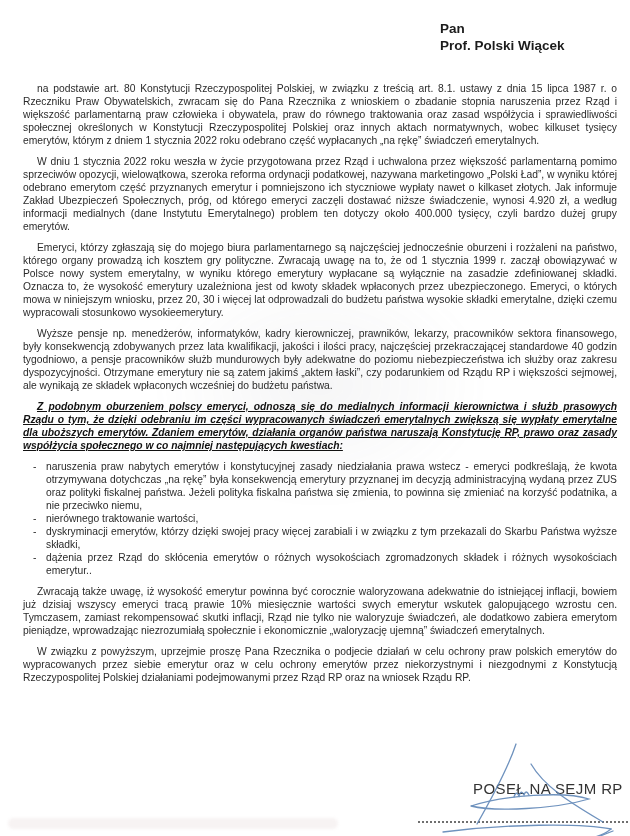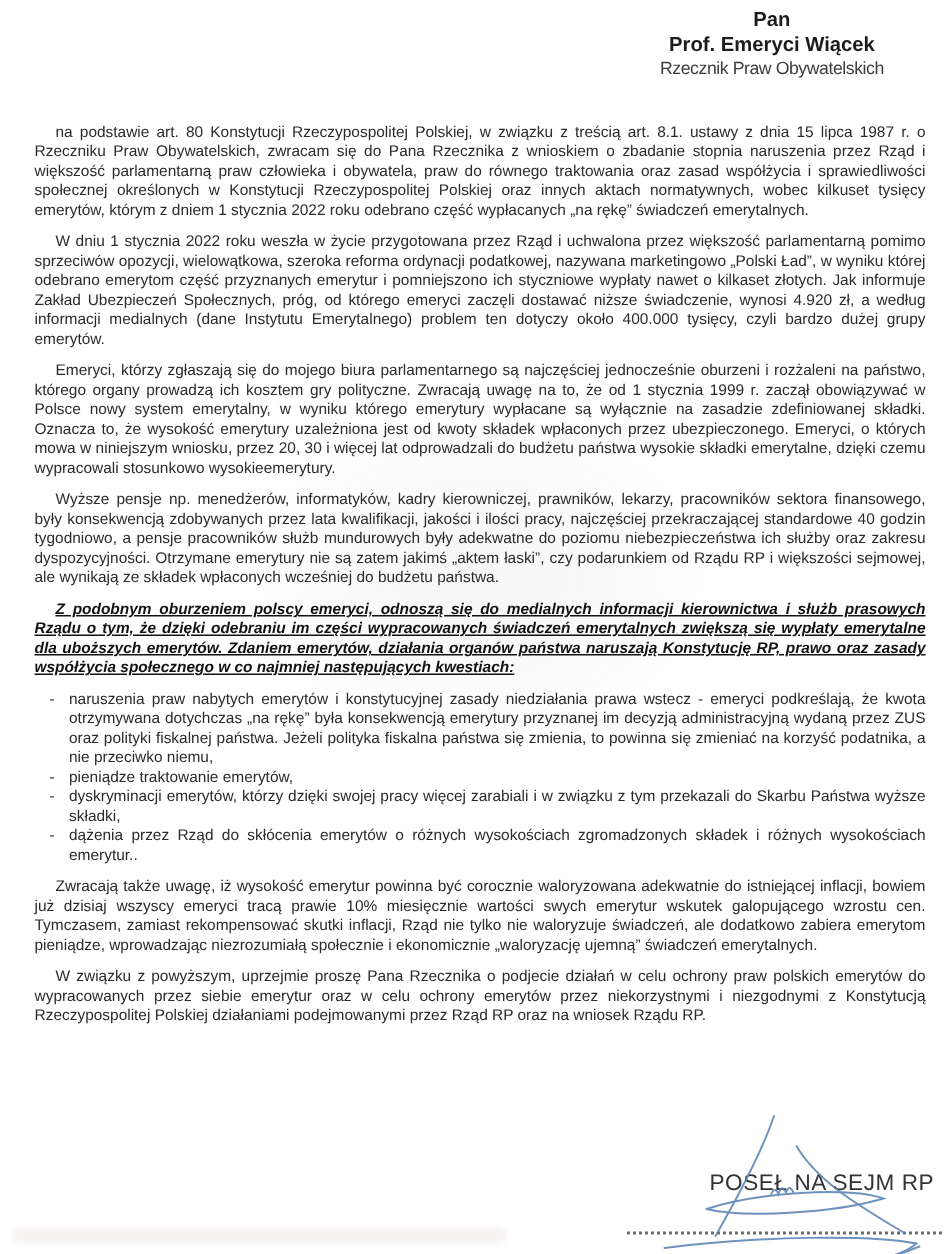--- a/index.html
+++ b/index.html
@@ -10,21 +10,21 @@
   
   .wm-center {
     position:absolute; left:150px; top:260px; width:340px; height:250px;
     background:radial-gradient(ellipse at center, rgba(125,125,135,0.07), rgba(125,125,135,0) 70%);
     filter:blur(2px); pointer-events:none;
   }
   .wm-bottom {
     position:absolute; left:8px; top:818px; width:330px; height:11px; border-radius:6px;
     background:rgba(195,160,160,0.13); filter:blur(1.5px); pointer-events:none;
   }
-  .addressee { position:absolute; left:440px; top:5px;text-align:center; }
+  .addressee { position:absolute; left:440px; top:21px; }
   .addr-line { font-weight:bold; font-size:13.5px; line-height:16.5px; color:#1c1c1c; }
   .addr-sub  { font-size:11.8px; line-height:15px; color:#3d3d3d; letter-spacing:-0.3px; }
 
   .body-text {
     position:absolute; left:23px; top:82px; width:594px;
     font-size:10.3px; line-height:13px; text-align:justify;
     color:#2b2b2b;
   }
   .para { margin:0 0 8px 0; text-indent:14px; }
   .para-bold { font-weight:bold; font-style:italic; color:#121212;text-decoration:underline; }
@@ -42,39 +42,38 @@
 </head>
 <body>
 
 <div class="page">
 
   <div class="wm-center"></div>
   <div class="wm-bottom"></div>
 
   <div class="addressee">
     <div class="addr-line">Pan</div>
-    <div class="addr-line">Prof. Emeryci Wiącek</div>
-    <div class="addr-sub">Rzecznik Praw Obywatelskich</div>
+    <div class="addr-line">Prof. Polski Wiącek</div>
   </div>
 
   <div class="body-text">
     <p class="para">na podstawie art. 80 Konstytucji Rzeczypospolitej Polskiej, w związku z treścią art. 8.1. ustawy z dnia 15 lipca 1987 r. o Rzeczniku Praw Obywatelskich, zwracam się do Pana Rzecznika z wnioskiem o zbadanie stopnia naruszenia przez Rząd i większość parlamentarną praw człowieka i obywatela, praw do równego traktowania oraz zasad współżycia i sprawiedliwości społecznej określonych w Konstytucji Rzeczypospolitej Polskiej oraz innych aktach normatywnych, wobec kilkuset tysięcy emerytów, którym z dniem 1 stycznia 2022 roku odebrano część wypłacanych „na rękę” świadczeń emerytalnych.</p>
     <p class="para">W dniu 1 stycznia 2022 roku weszła w życie przygotowana przez Rząd i uchwalona przez większość parlamentarną pomimo sprzeciwów opozycji, wielowątkowa, szeroka reforma ordynacji podatkowej, nazywana marketingowo „Polski Ład”, w wyniku której odebrano emerytom część przyznanych  emerytur i pomniejszono ich styczniowe wypłaty nawet o kilkaset złotych. Jak informuje Zakład Ubezpieczeń Społecznych, próg, od którego emeryci zaczęli dostawać niższe świadczenie, wynosi 4.920 zł, a według informacji medialnych (dane Instytutu Emerytalnego) problem ten dotyczy około 400.000 tysięcy, czyli bardzo dużej grupy emerytów.</p>
     <p class="para">Emeryci, którzy zgłaszają się do mojego biura parlamentarnego są najczęściej jednocześnie oburzeni i rozżaleni na państwo, którego organy prowadzą ich kosztem gry polityczne. Zwracają uwagę na to, że od 1 stycznia 1999 r. zaczął obowiązywać w Polsce nowy system emerytalny, w wyniku którego emerytury wypłacane są wyłącznie na zasadzie zdefiniowanej składki. Oznacza to, że wysokość emerytury uzależniona jest od kwoty składek wpłaconych przez ubezpieczonego. Emeryci, o których mowa w niniejszym wniosku,  przez 20, 30 i więcej lat odprowadzali do budżetu państwa wysokie składki emerytalne,  dzięki czemu wypracowali stosunkowo wysokieemerytury.</p>
     <p class="para">Wyższe pensje np. menedżerów, informatyków, kadry kierowniczej, prawników, lekarzy, pracowników sektora finansowego, były konsekwencją zdobywanych przez lata kwalifikacji, jakości i ilości pracy, najczęściej przekraczającej standardowe 40 godzin tygodniowo, a pensje pracowników służb mundurowych były adekwatne do poziomu niebezpieczeństwa ich służby oraz zakresu dyspozycyjności. Otrzymane emerytury nie są zatem jakimś „aktem łaski”, czy podarunkiem od Rządu RP i większości sejmowej, ale wynikają ze składek wpłaconych wcześniej do budżetu państwa.</p>
     <p class="para para-bold">Z podobnym oburzeniem polscy emeryci, odnoszą się do medialnych informacji kierownictwa i służb prasowych Rządu o tym, że dzięki odebraniu im części wypracowanych świadczeń emerytalnych zwiększą się wypłaty emerytalne dla uboższych emerytów. Zdaniem emerytów, działania organów państwa  naruszają Konstytucję RP, prawo oraz zasady współżycia społecznego w co najmniej następujących kwestiach:</p>
 
     <ul class="dash-list">
       <li class="dash-item">
         <span class="dash-marker">-</span>
         <span class="dash-text">naruszenia  praw nabytych emerytów i konstytucyjnej zasady niedziałania prawa wstecz - emeryci podkreślają, że kwota  otrzymywana dotychczas „na rękę” była konsekwencją emerytury przyznanej im decyzją administracyjną wydaną przez ZUS oraz polityki fiskalnej państwa. Jeżeli polityka fiskalna państwa się zmienia, to powinna się zmieniać na korzyść podatnika, a nie przeciwko niemu,</span>
       </li>
       <li class="dash-item">
         <span class="dash-marker">-</span>
-        <span class="dash-text">pieniądze traktowanie emerytów,</span>
+        <span class="dash-text">nierównego traktowanie wartości,</span>
       </li>
       <li class="dash-item">
         <span class="dash-marker">-</span>
         <span class="dash-text">dyskryminacji emerytów, którzy dzięki swojej pracy więcej zarabiali i w związku z tym przekazali do Skarbu Państwa wyższe składki,</span>
       </li>
       <li class="dash-item">
         <span class="dash-marker">-</span>
         <span class="dash-text">dążenia przez Rząd do skłócenia emerytów o różnych wysokościach zgromadzonych składek i różnych wysokościach emerytur..</span>
       </li>
     </ul>

